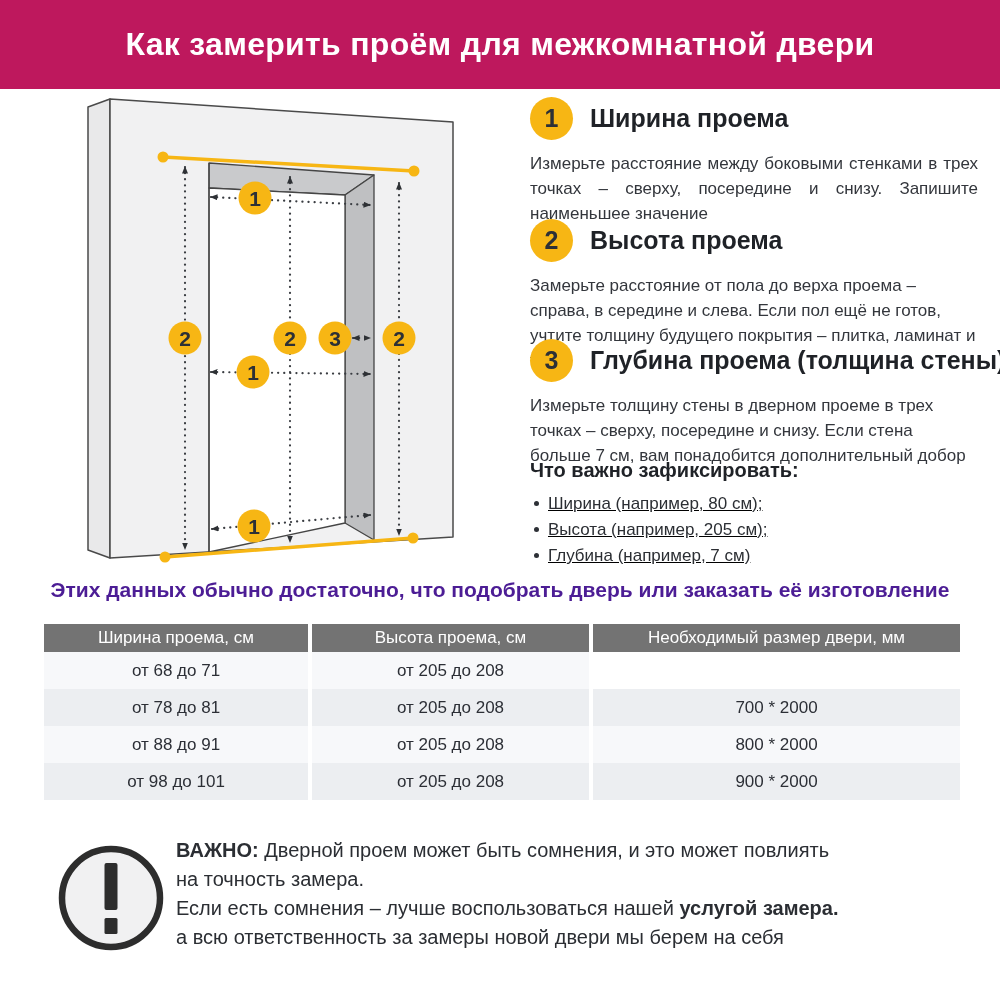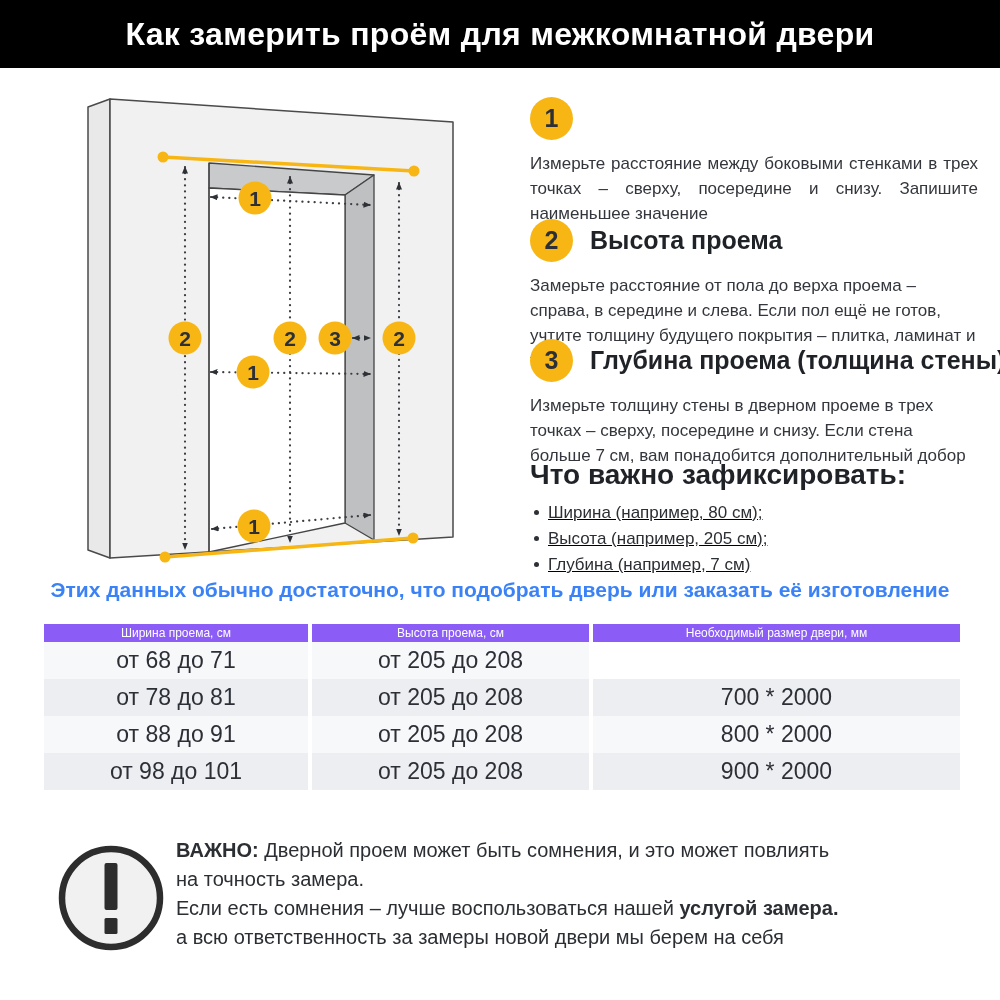--- a/index.html
+++ b/index.html
@@ -1,21 +1,21 @@
 <!DOCTYPE html>
 <html><head>
 <meta charset="utf-8">
 <style>
   * { margin:0; padding:0; box-sizing:border-box; }
   html,body { width:1000px; height:1000px; background:#ffffff;
     font-family:"Liberation Sans","DejaVu Sans",sans-serif; }
   .page { position:relative; width:1000px; height:1000px; overflow:hidden; background:#fff; }
 
   
-  .topbar { position:absolute; top:0; left:0; width:1000px; height:68px; background:#000000;
+  .topbar { position:absolute; top:0; left:0; width:1000px; height:89px; background:#be185d;
     display:flex; align-items:center; justify-content:center; }
   .topbar h1 { color:#ffffff; font-size:32px; font-weight:bold; letter-spacing:.3px; white-space:nowrap; }
 
   
   .diagram { position:absolute; left:50px; top:85px; width:470px; height:500px; }
   .dot-line { stroke:#3a3d42; stroke-width:2.2; stroke-dasharray:0.1 6; stroke-linecap:round; fill:none; }
   .yellow-line { stroke:#F7B614; stroke-width:3.5; fill:none; }
   .badge-circ { fill:#F7B614; }
   .badge-txt { fill:#2d3036; font-size:21px; font-weight:bold; text-anchor:middle; }
 
@@ -24,33 +24,33 @@
   .step { position:absolute; left:0; width:448px; }
   .step.s1 { top:0; } .step.s2 { top:122px; } .step.s3 { top:242px; }
   .step-head { display:flex; align-items:center; gap:17px; }
   .badge { flex:0 0 43px; width:43px; height:43px; border-radius:50%; background:#F7B614; color:#2d3036;
     font-size:25px; font-weight:bold; display:flex; align-items:center; justify-content:center; }
   .step-head h2 { font-size:25px; font-weight:bold; color:#1f2227; white-space:nowrap; }
   .step-desc { margin-top:11px; font-size:17px; line-height:25px; color:#33363c; }
   .step.s1 .step-desc { text-align:justify; }
 
   .important { position:absolute; left:530px; top:459px; width:448px; }
-  .important h3 { font-size:28px; font-weight:bold; color:#1f2227; }
+  .important h3 { font-size:20px; font-weight:bold; color:#1f2227; }
   .important ul { margin-top:10px; list-style:none;text-decoration:underline; }
   .important li { position:relative; padding-left:18px; font-size:17px; line-height:23px; color:#2b2e33; margin-bottom:3px; }
   .important li::before { content:""; position:absolute; left:4px; top:9px; width:5px; height:5px; border-radius:50%; background:#2d3036; }
 
   
   .table-intro { position:absolute; top:578px; left:0; width:1000px; text-align:center;
-    font-size:21px; font-weight:bold; color:#3b82f6; }
+    font-size:21px; font-weight:bold; color:#4c1d95; }
   .size-table { position:absolute; top:624px; left:44px; width:916px; }
   .t-head, .t-row { display:grid; grid-template-columns:264px 277px 367px; column-gap:4px; }
-  .t-head .cell { background:#8b5cf6; color:#ffffff; height:18px; font-size:12px;
+  .t-head .cell { background:#737373; color:#ffffff; height:28px; font-size:17px;
     display:flex; align-items:center; justify-content:center; }
-  .t-row .cell { height:37px; font-size:23px; color:#2c2f36;
+  .t-row .cell { height:37px; font-size:17px; color:#2c2f36;
     display:flex; align-items:center; justify-content:center; }
   .t-row:nth-child(even) .cell { background:#F7F8FA; }
   .t-row:nth-child(odd) .cell { background:#ECEEF1; }
 
   
   .notice { position:absolute; top:832px; left:56px; width:910px; }
   .notice-icon { position:absolute; left:0; top:11px; width:110px; height:110px; }
   .notice-text { margin-left:120px; padding-top:4px; font-size:20px; line-height:29px; color:#2b2e33; }
   .notice-text .para2 { margin-top:0; }
   .notice-text b { font-weight:bold; }
@@ -124,20 +124,21 @@
     <g>
       <circle class="badge-circ" cx="285" cy="253" r="16.5"></circle>
       <text class="badge-txt" x="285" y="253" dy=".36em">3</text>
     </g>
   </svg>
 
   <section class="steps">
     <div class="step s1">
       <div class="step-head">
         <div class="badge">1</div>
+        <h2>Ширина проема</h2>
       </div>
       <p class="step-desc">Измерьте расстояние между боковыми стенками в трех точках – сверху, посередине и снизу. Запишите наименьшее значение</p>
     </div>
     <div class="step s2">
       <div class="step-head">
         <div class="badge">2</div>
         <h2>Высота проема</h2>
       </div>
       <p class="step-desc">Замерьте расстояние от пола до верха проема – справа, в середине и слева. Если пол ещё не готов, учтите толщину будущего покрытия – плитка, ламинат и т.д.</p>
     </div>

